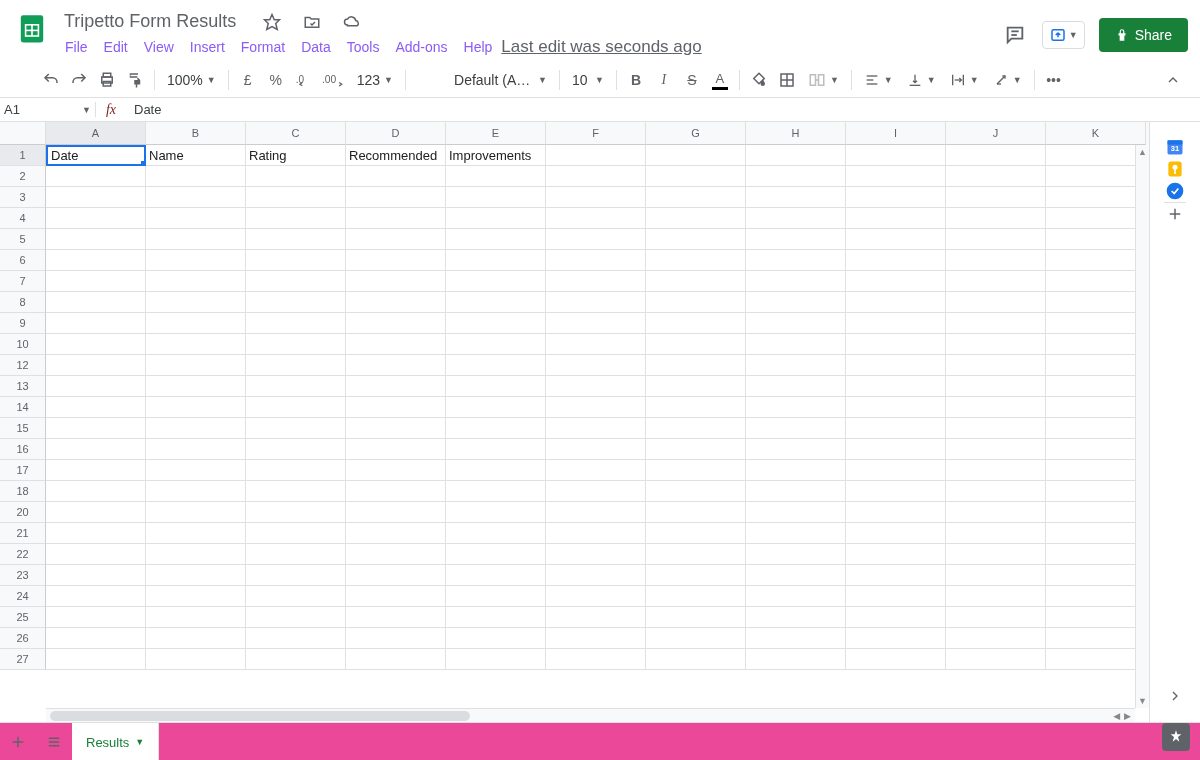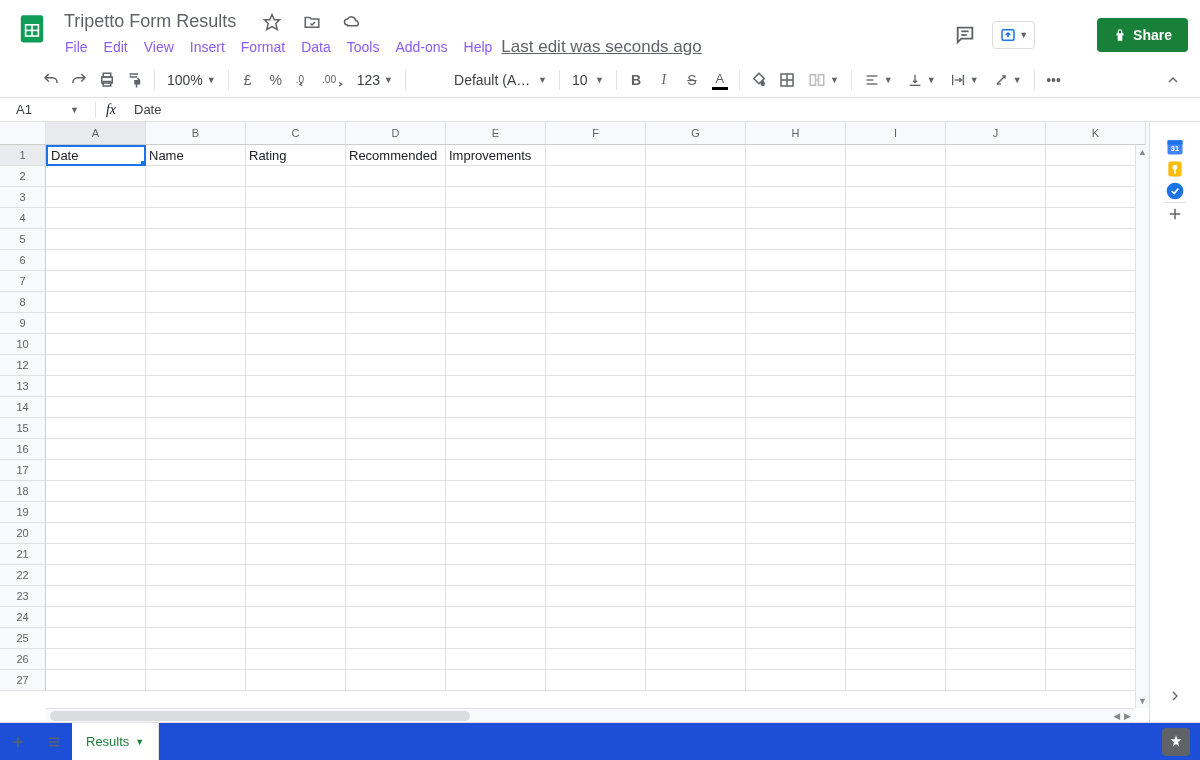--- a/index.html
+++ b/index.html
@@ -13,37 +13,37 @@
 .title-area { flex: 1; }
 .title-row { display: flex; align-items: center; gap: 20px; padding: 2px 0; }
 .doc-title { font-size: 18px; color: #5f6368; padding: 1px 6px; border-radius: 4px; }
 .title-icon { width: 20px; height: 20px; display: flex; align-items: center; justify-content: center; color: #5f6368; cursor: pointer; }
 .menu-row { display: flex; align-items: center; gap: 2px; padding: 0 0 4px 0; }
 .menu-item { padding: 4px 7px; font-size: 14px; color: #8b5cf6; border-radius: 4px; cursor: pointer; }
 .last-edit { font-size: 17px; color: #5f6368; text-decoration: underline; cursor: pointer; }
 .header-right { display: flex; align-items: center; gap: 14px; padding-top: 10px; }
 .hdr-icon { width: 26px; height: 26px; display: flex; align-items: center; justify-content: center; color: #5f6368; cursor: pointer; border-radius: 4px; }
 .present-btn { display: flex; align-items: center; border: 1px solid #dadce0; border-radius: 4px; padding: 4px 6px; cursor: pointer; color: #1a73e8; gap: 2px;}
-.share-btn { background: #188038; color: #fff; border: none; border-radius: 4px; padding: 9px 16px; font-size: 14px; font-weight: 700; cursor: pointer; display: flex; align-items: center; gap: 6px; margin-left: 48px; }
+.share-btn { background: #188038; color: #fff; border: none; border-radius: 4px; padding: 9px 16px; font-size: 14px; font-weight: 400; cursor: pointer; display: flex; align-items: center; gap: 6px; }
 
 
 .toolbar { display: flex; align-items: center; padding: 4px 14px 4px 38px; border-bottom: 1px solid #e0e0e0; gap: 2px; }
 .tb-btn { min-width: 26px; height: 26px; display: flex; align-items: center; justify-content: center; color: #5f6368; cursor: pointer; border-radius: 2px; padding: 0 3px; font-size: 14px;}
 .tb-sep { width: 1px; height: 20px; background: #e0e0e0; margin: 0 4px; }
 .tb-select { display: flex; align-items: center; gap: 4px; padding: 0 6px; height: 26px; cursor: pointer; color: #3c4043; font-size: 14px;}
 .tb-caret { font-size: 9px; color: #5f6368; }
 .tb-font { width: 80px; overflow: hidden; text-overflow: ellipsis; white-space: nowrap; margin-left: 36px; }
 .tb-right { margin-left: auto; }
 .text-color-btn { display:flex; flex-direction:column; align-items:center; gap:1px;}
 .text-color-bar { width: 16px; height: 3px; background: #000; }
 
 
 .formula-row { display: flex; align-items: center; border-bottom: 1px solid #e0e0e0; height: 24px; }
-.name-box { width: 96px; padding: 0 16px; font-size: 13px; color: #3c4043; display:flex; align-items:center; justify-content:space-between; border-right: 1px solid #e0e0e0;}
-.fx-icon { width: 30px; display: flex; align-items: center; justify-content: center; color: #0f172a; font-style: italic; font-family: serif; font-size: 14px;}
+.name-box { width: 96px; padding: 0 4px; font-size: 13px; color: #3c4043; display:flex; align-items:center; justify-content:space-between; border-right: 1px solid #e0e0e0;}
+.fx-icon { width: 30px; display: flex; align-items: center; justify-content: center; color: #7f1d1d; font-style: italic; font-family: serif; font-size: 14px;}
 .formula-input { flex: 1; padding: 0 8px; font-size: 13px; color: #3c4043; }
 
 
 .main { flex: 1; display: flex; overflow: hidden; }
 .sheet-wrap { flex: 1; position: relative; overflow: hidden; border-right: 1px solid #e0e0e0; }
 .grid { position: absolute; inset: 0; overflow: auto; }
 
 
 .col-headers { display: flex; position: sticky; top: 0; background: #f8f9fa; z-index: 2; }
 .corner { width: 46px; height: 23px; background: #f8f9fa; border-right: 1px solid #e0e0e0; border-bottom: 1px solid #ccc; position: sticky; left: 0; z-index: 3; }
@@ -65,21 +65,21 @@
 .hscroll .thumb { width: 420px; height: 10px; background: #dadce0; border-radius: 5px; margin-left: 4px;}
 .hscroll .arrows { margin-left:auto; display:flex; gap:4px; padding:0 4px; font-size:9px; color:#888;}
 
 
 .sidepanel { width: 50px; display: flex; flex-direction: column; align-items: center; padding-top: 14px; background: #fff; }
 .sp-icon { width: 22px; height: 22px; display:flex; align-items:center; justify-content:center; cursor: pointer; }
 .sp-divider { width: 22px; height: 1px; background: #e0e0e0; }
 .sp-toggle { margin-top: auto; margin-bottom: 18px; color:#5f6368; cursor:pointer; }
 
 
-.tabs { display: flex; align-items: center; height: 38px; border-top: 1px solid #e0e0e0; background: #1d4ed8; }
+.tabs { display: flex; align-items: flex-start; height: 38px; border-top: 1px solid #e0e0e0; background: #ec4899; }
 .tab-btn { width: 36px; height: 38px; display: flex; align-items: center; justify-content: center; color: #5f6368; cursor: pointer; }
 .tab { padding: 0 14px; height: 38px; display: flex; align-items: center; gap: 6px; background: #fff; border-right: 1px solid #e0e0e0; color: #188038; font-weight: 500; cursor: pointer; font-size: 13px; }
 .explore { margin-left: auto; margin-right: 10px; width: 28px; height: 28px; background: #5f6368; border-radius: 4px; display:flex; align-items:center; justify-content:center; color:#fff; cursor:pointer;}
 
 svg { display: block; }
 </style>
 </head>
 <body>
 
 <div class="app">
@@ -539,34 +539,20 @@
             <div class="cell"></div>
             <div class="cell"></div>
             <div class="cell"></div>
             <div class="cell"></div>
             <div class="cell"></div>
             <div class="cell"></div>
             <div class="cell"></div>
             <div class="cell"></div>
           </div>
           <div class="row">
-            <div class="row-h">19</div>
-            <div class="cell"></div>
-            <div class="cell"></div>
-            <div class="cell"></div>
-            <div class="cell"></div>
-            <div class="cell"></div>
-            <div class="cell"></div>
-            <div class="cell"></div>
-            <div class="cell"></div>
-            <div class="cell"></div>
-            <div class="cell"></div>
-            <div class="cell"></div>
-          </div>
-          <div class="row">
             <div class="row-h">20</div>
             <div class="cell"></div>
             <div class="cell"></div>
             <div class="cell"></div>
             <div class="cell"></div>
             <div class="cell"></div>
             <div class="cell"></div>
             <div class="cell"></div>
             <div class="cell"></div>
             <div class="cell"></div>

